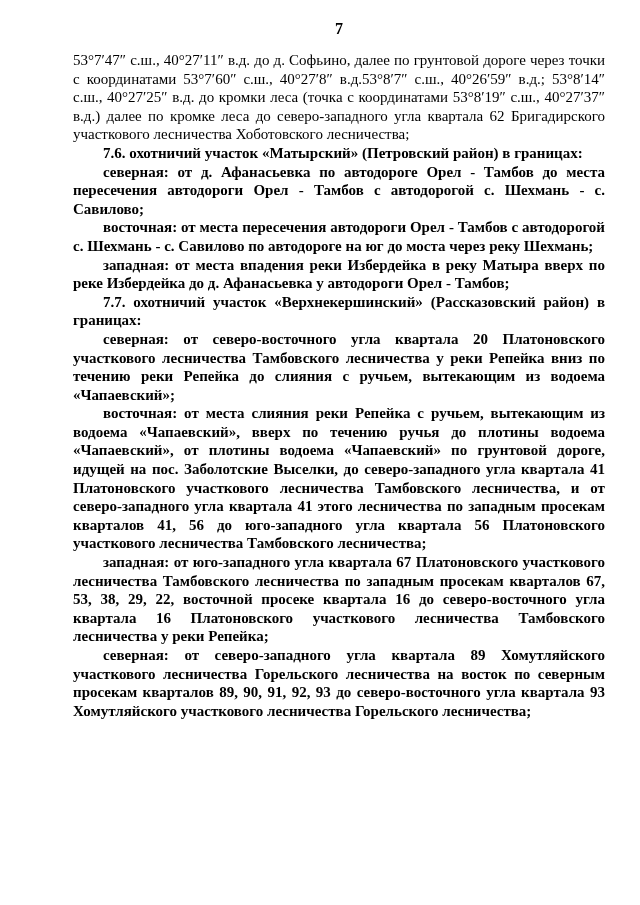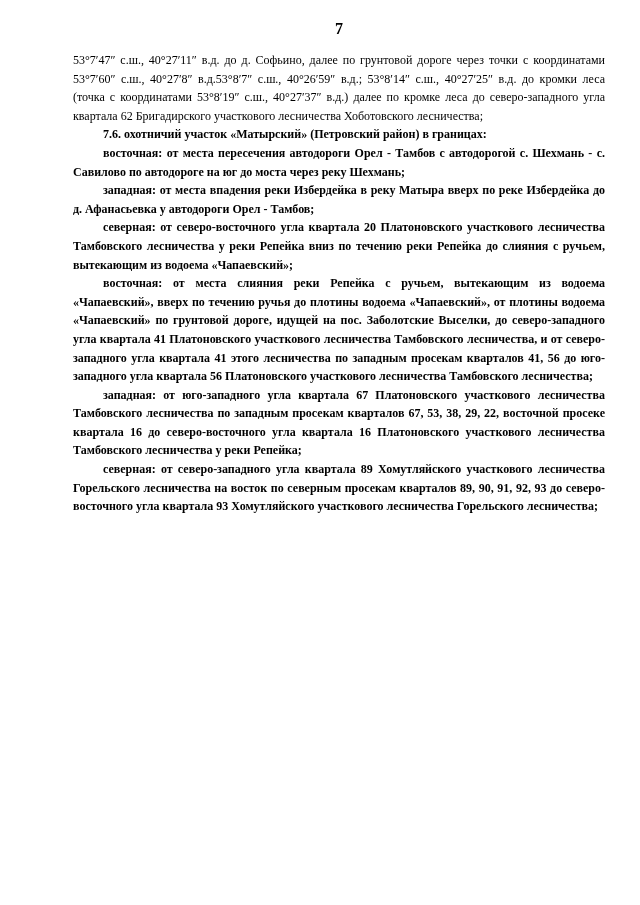--- a/index.html
+++ b/index.html
@@ -23,21 +23,21 @@
     width: 532px;
     text-align: center;
     font-size: 16px;
     font-weight: bold;
   }
   .doc-body {
     position: absolute;
     top: 51px;
     left: 73px;
     width: 532px;
-    font-size: 12px;
+    font-size: 15px;
     line-height: 18.6px;
     text-align: justify;
     text-justify: inter-word;
   }
   .para {
     margin: 0;
     padding: 0;
   }
   .para.ind {
     text-indent: 30px;
@@ -46,20 +46,22 @@
 </style>
 </head>
 <body>
 
 <div class="page">
   <div class="page-number">7</div>
 
   <div class="doc-body">
     <p class="para">53°7′47″ с.ш., 40°27′11″ в.д. до д. Софьино, далее по грунтовой дороге через точки с координатами 53°7′60″ с.ш., 40°27′8″ в.д.53°8′7″ с.ш., 40°26′59″ в.д.; 53°8′14″ с.ш., 40°27′25″ в.д. до кромки леса (точка с координатами 53°8′19″ с.ш., 40°27′37″ в.д.) далее по кромке леса до северо-западного угла квартала 62 Бригадирского участкового лесничества Хоботовского лесничества;</p>
     <p class="para ind">7.6. охотничий участок «Матырский» (Петровский район) в границах:</p>
+    <p class="para ind">северная: от д. Афанасьевка по автодороге Орел - Тамбов до места пересечения автодороги Орел - Тамбов с автодорогой с. Шехмань - с. Савилово;</p>
     <p class="para ind">восточная: от места пересечения автодороги Орел - Тамбов с автодорогой с. Шехмань - с. Савилово по автодороге на юг до моста через реку Шехмань;</p>
     <p class="para ind">западная: от места впадения реки Избердейка в реку Матыра вверх по реке Избердейка до д. Афанасьевка у автодороги Орел - Тамбов;</p>
+    <p class="para ind">7.7. охотничий участок «Верхнекершинский» (Рассказовский район) в границах:</p>
     <p class="para ind">северная: от северо-восточного угла квартала 20 Платоновского участкового лесничества Тамбовского лесничества у реки Репейка вниз по течению реки Репейка до слияния с ручьем, вытекающим из водоема «Чапаевский»;</p>
     <p class="para ind">восточная: от места слияния реки Репейка с ручьем, вытекающим из водоема «Чапаевский», вверх по течению ручья до плотины водоема «Чапаевский», от плотины водоема «Чапаевский» по грунтовой дороге, идущей на пос. Заболотские Выселки, до северо-западного угла квартала 41 Платоновского участкового лесничества Тамбовского лесничества, и от северо-западного угла квартала 41 этого лесничества по западным просекам кварталов 41, 56 до юго-западного угла квартала 56 Платоновского участкового лесничества Тамбовского лесничества;</p>
     <p class="para ind">западная: от юго-западного угла квартала 67 Платоновского участкового лесничества Тамбовского лесничества по западным просекам кварталов 67, 53, 38, 29, 22, восточной просеке квартала 16 до северо-восточного угла квартала 16 Платоновского участкового лесничества Тамбовского лесничества у реки Репейка;</p>
     <p class="para ind">северная: от северо-западного угла квартала 89 Хомутляйского участкового лесничества Горельского лесничества на восток по северным просекам кварталов 89, 90, 91, 92, 93 до северо-восточного угла квартала 93 Хомутляйского участкового лесничества Горельского лесничества;</p>
   </div>
 </div>
 
 </body></html>

